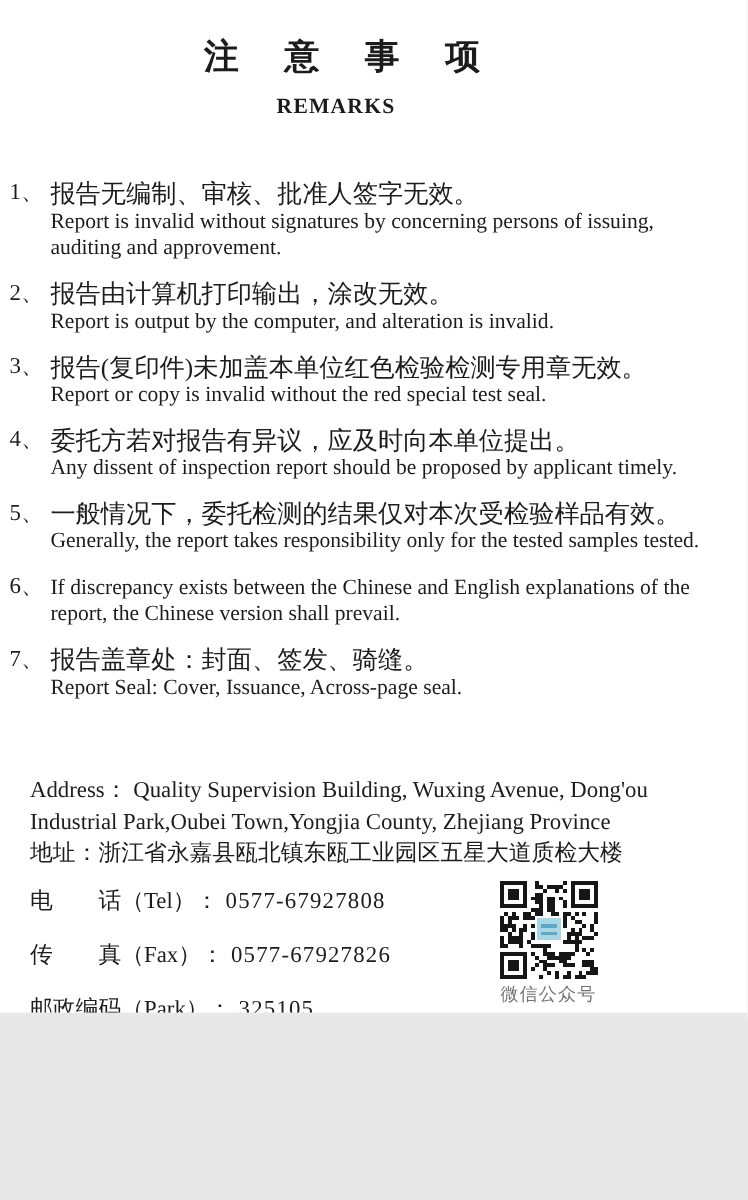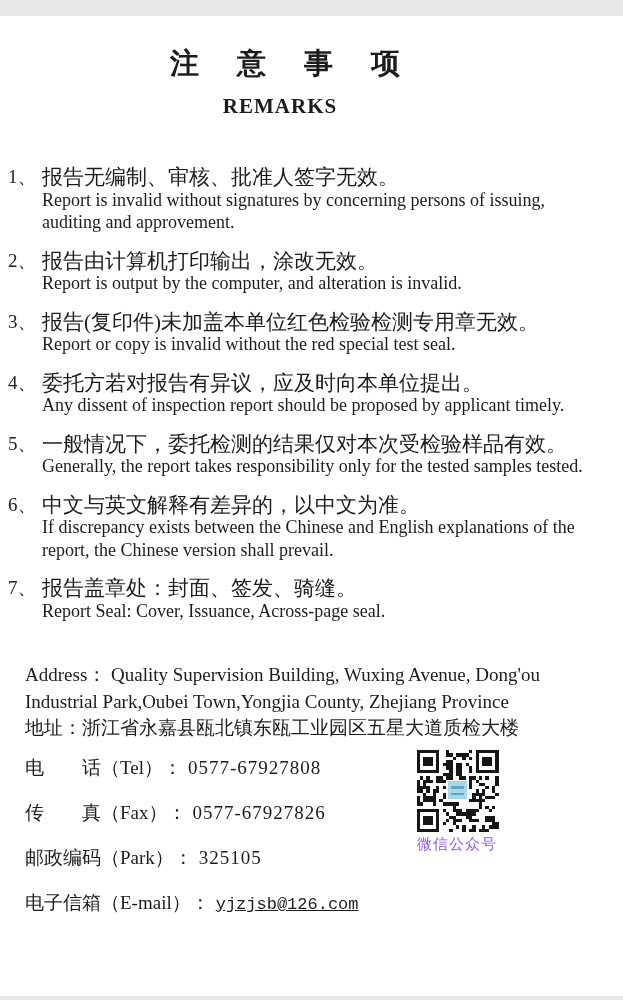--- a/index.html
+++ b/index.html
@@ -1,34 +1,34 @@
 <!DOCTYPE html>
 <html><head>
 <meta charset="utf-8">
 <style>
   html,body{margin:0;padding:0;background:#e8e8e8;}
   .page{
     position:relative;
-    width:623px;height:980px;
-    margin:16px auto;
+    width:623px;height:844px;
+    margin:0 auto;
     background:#ffffff;
     font-family:"Liberation Serif","DejaVu Serif",serif;
     color:#1c1c1c;
     overflow:hidden;
   }
   .title-cn{
     position:absolute;left:170px;top:28px;
     font-size:29px;font-weight:bold;
     letter-spacing:38px;
     white-space:nowrap;
   }
   .title-en{
     position:absolute;left:0;top:78px;width:560px;
     text-align:center;
-    font-size:21px;font-weight:bold;letter-spacing:1px;
+    font-size:18px;font-weight:bold;letter-spacing:1px;
   }
   .items{
     position:absolute;left:8px;top:150px;width:602px;
   }
   .item{
     display:flex;align-items:flex-start;
     margin-bottom:16px;
   }
   .item-num{
     flex:0 0 34px;
@@ -57,21 +57,21 @@
     font-size:17px;letter-spacing:0;text-decoration:underline;
   }
   .qr-block{
     position:absolute;left:412px;top:734px;width:90px;
     text-align:center;
   }
   .qr-svg{display:block;margin:0 auto;width:85px;height:82px;}
   .qr-caption{
     margin-top:3px;
     font-size:15px;letter-spacing:1px;
-    color:#8b5cf6;
+    color:#737373;
   }
 </style>
 </head>
 <body>
 
 <div class="page">
 
   <div class="title-cn">注意事项</div>
   <div class="title-en">REMARKS</div>
 
@@ -113,21 +113,20 @@
         <span class="item-num">5、</span>
         <div class="item-body">
           <div class="item-cn">一般情况下，委托检测的结果仅对本次受检验样品有效。</div>
           <div class="item-en">Generally, the report takes responsibility only for the tested samples tested.</div>
         </div>
       </div>
 
       <div class="item">
         <span class="item-num">6、</span>
         <div class="item-body">
-          <div class="item-cn">中文与英文解释有差异的，以中文为准。</div>
           <div class="item-en">If discrepancy exists between the Chinese and English explanations of the report, the Chinese version shall prevail.</div>
         </div>
       </div>
 
       <div class="item">
         <span class="item-num">7、</span>
         <div class="item-body">
           <div class="item-cn">报告盖章处：封面、签发、骑缝。</div>
           <div class="item-en">Report Seal: Cover, Issuance, Across-page seal.</div>
         </div>

